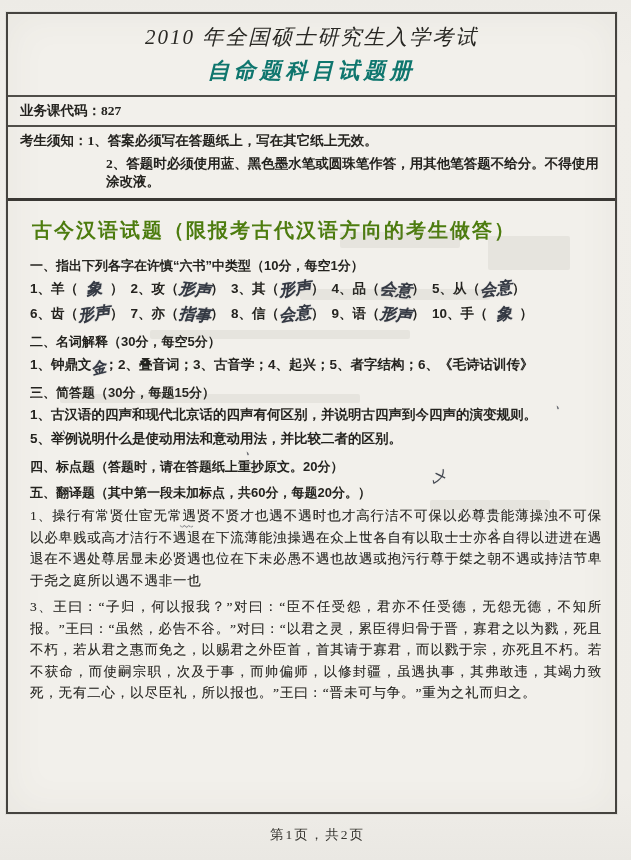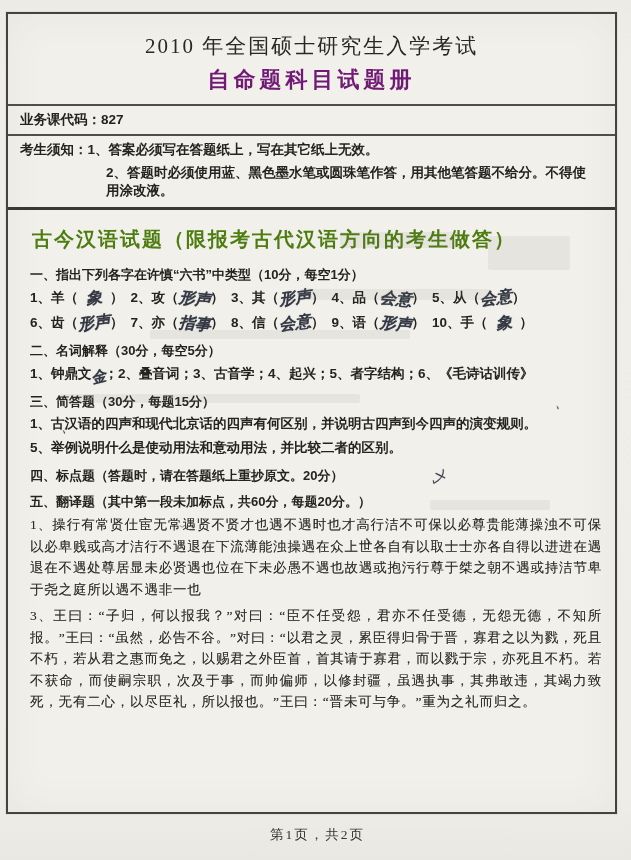--- a/index.html
+++ b/index.html
@@ -9,26 +9,26 @@
     font-family:"Liberation Serif", serif;
     color:#2a2926;
   }
   .page{position:absolute;inset:0;background:
     linear-gradient(180deg,#edebe6 0%,#f0eee9 8%,#efede8 92%,#eae8e3 100%);}
   .sheet{
     position:absolute;left:6px;top:12px;width:607px;height:798px;
     border:2px solid #45433f;background:#f2f0eb;
     box-shadow:0 0 0 1px rgba(0,0,0,.05), inset 0 0 40px rgba(90,85,75,.06);
   }
-  .hdr-block{border-bottom:2px solid #504e49;padding:18px 0 9px;}
+  .hdr-block{border-bottom:2px solid #504e49;padding:9px 0 9px;font-style:italic;}
   .t1{font-size:21px;text-align:center;letter-spacing:2px;color:#292824;}
   .t2{font-size:22px;text-align:center;letter-spacing:4px;margin-top:5px;
-      font-family:"Liberation Sans",sans-serif;font-weight:700;color:#701a75;}
+      font-family:"Liberation Sans",sans-serif;font-weight:700;color:#0f766e;}
   .row{border-bottom:2px solid #504e49;padding:5px 16px 5px 12px;
-       font-family:Liberation Sans, sans-serif;font-weight:700;
+       font-family:Liberation Serif, serif;font-weight:700;
        font-size:13.5px;line-height:18px;color:#24231f;}
   .notice-row{border-bottom:3px solid #3a3834;padding-bottom:7px;}
   .notice-indent{padding-left:86px;margin-top:5px;}
   .main{padding:8px 13px 0 22px;}
   .paper-title{font-size:20px;letter-spacing:2px;font-weight:600;
        color:#4d7c0f;margin:8px 0 12px 2px;}
   .sec{font-family:"Liberation Sans",sans-serif;font-weight:700;
        font-size:13px;line-height:19px;color:#24231f;margin-top:7px;}
   .sline{font-family:"Liberation Sans",sans-serif;font-weight:700;
        font-size:13.5px;line-height:22px;color:#24231f;margin-top:2px;}

